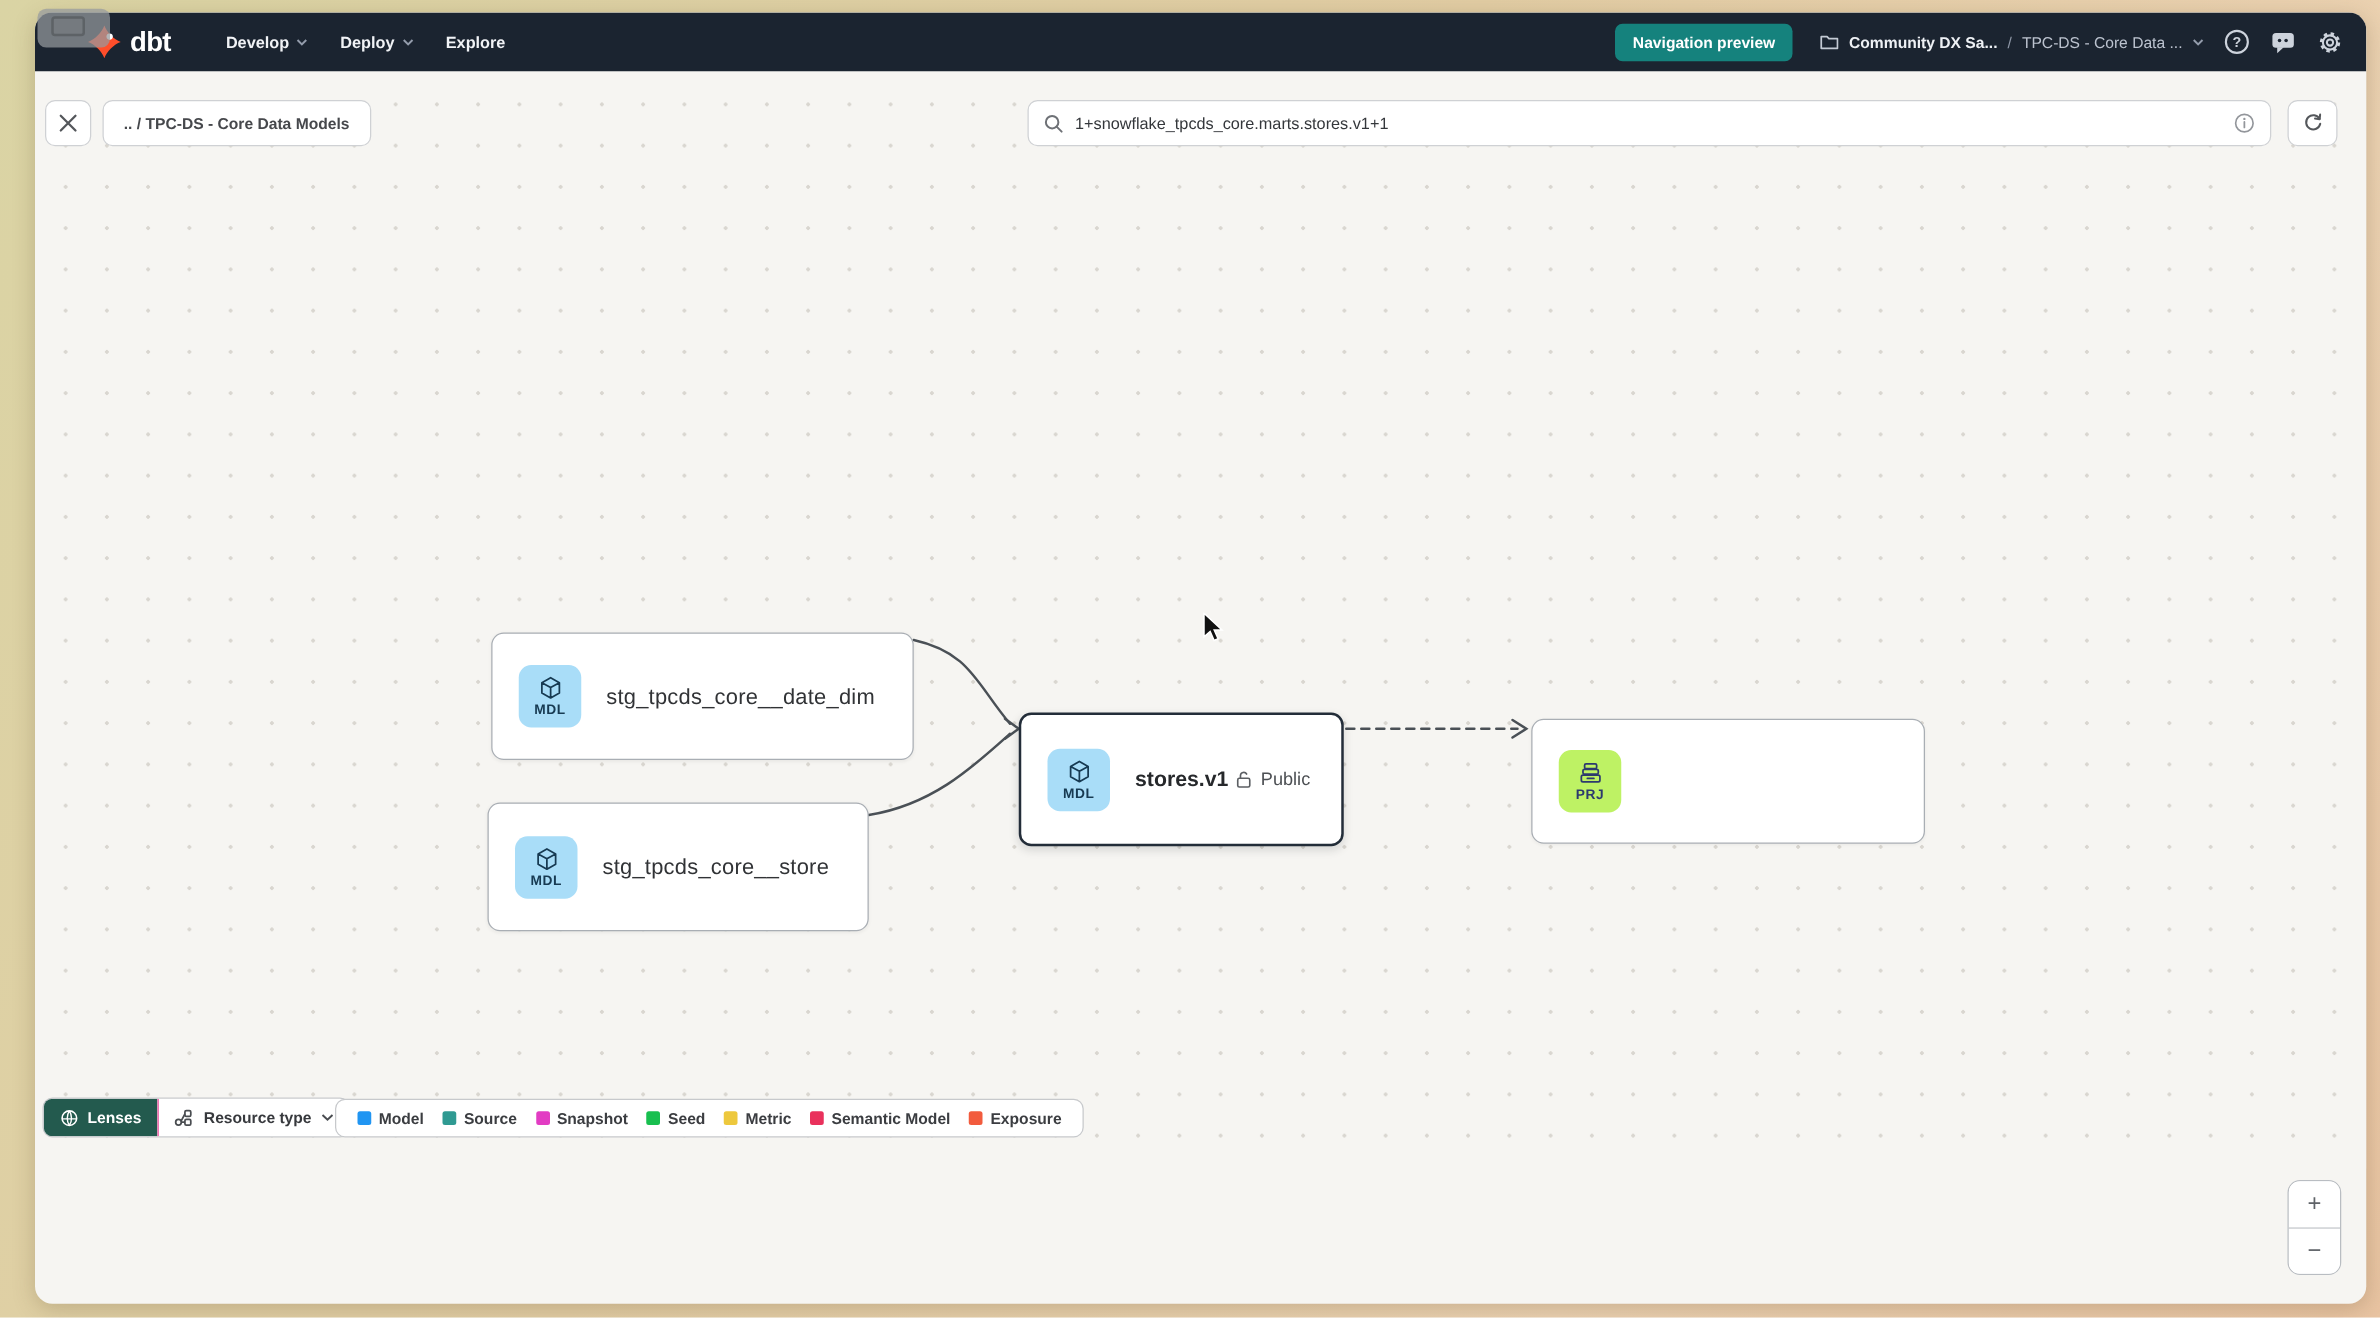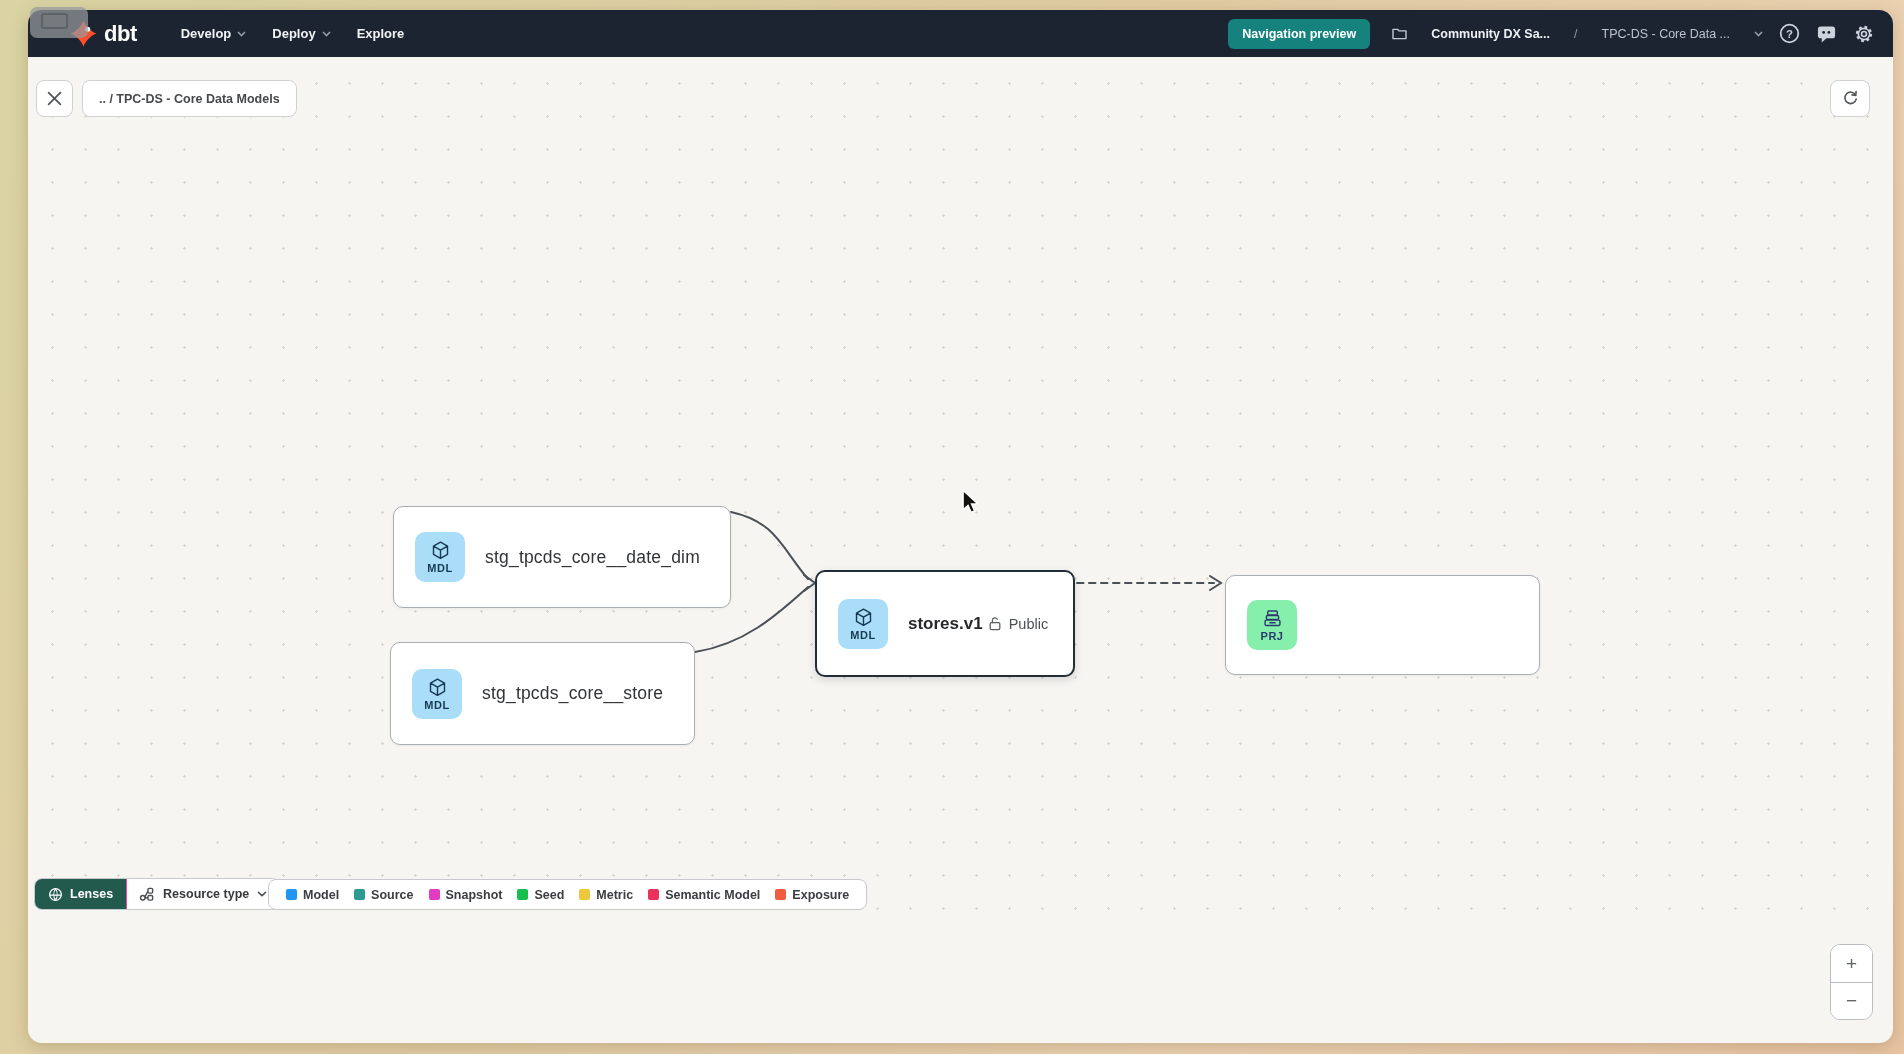--- a/index.html
+++ b/index.html
@@ -16,21 +16,21 @@
             display:flex; align-items:center; justify-content:space-between; padding:0 18px 0 42px; z-index:8; }
   .nav-left { display:flex; align-items:center; gap:26px; }
   .brand-wrap { display:flex; align-items:center; gap:7px; margin-right:18px; }
   .brand { color:#fff; font-size:22px; font-weight:bold; letter-spacing:-0.5px; }
   .nav-item { display:flex; align-items:center; gap:6px; color:#f1f3f6; font-size:13px; font-weight:bold;
               background:none; border:none; cursor:pointer; }
   .chev { stroke:#939cab; }
   .nav-right { display:flex; align-items:center; gap:16px; }
   .preview-btn { background:#15827d; color:#fff; border:none; border-radius:6px; padding:8px 14px;
                  font-size:12.5px; font-weight:bold; cursor:pointer; }
-  .crumbs { display:flex; align-items:center; gap:24px; margin-left:6px; }
+  .crumbs { display:flex; align-items:center; gap:8px; margin-left:6px; }
   .crumb-proj { color:#eef1f5; font-size:12.5px; font-weight:bold; }
   .crumb-sep { color:#8e97a6; font-size:12.5px; }
   .crumb-page { color:#bcc3cf; font-size:12.5px; }
   .nav-icon-btn { background:none; border:none; cursor:pointer; display:flex; align-items:center; }
 
   
   .canvas { position:absolute; left:0; top:47px; width:1865px; height:878px;
             background-color:#f6f5f2;
             background-image:radial-gradient(#d9d6d0 1.3px, transparent 1.4px);
             background-size:33px 33px; background-position:8px 10px; }
@@ -50,21 +50,21 @@
   .refresh-btn { left:1802px; top:23px; width:40px; height:37px; }
 
   
   .node { position:absolute; background:#fff; border:1.5px solid #a9aeb4; border-radius:10px;
           display:flex; align-items:center; padding-left:21px; gap:20px; z-index:3; cursor:pointer;
           box-shadow:0 1px 3px rgba(30,35,40,.06); }
   .node.selected { border:2.5px solid #232d39; box-shadow:0 3px 8px rgba(30,35,40,.15); }
   .badge { width:50px; height:50px; border-radius:10px; display:flex; flex-direction:column;
            align-items:center; justify-content:center; gap:1px; flex:none; }
   .badge.mdl { background:#a9ddf8; }
-  .badge.prj { background:#86efac; }
+  .badge.prj { background:#bef264; }
   .badge span { font-size:11px; font-weight:bold; letter-spacing:.5px; }
   .badge.mdl span { color:#173a52; }
   .badge.prj span { color:#2c3a6e; }
   .nlabel { font-size:17.5px; font-weight:500; color:#313336; letter-spacing:.2px; }
   .ncol { display:flex; flex-direction:row; gap:5px;text-align:center; }
   .ntitle { font-size:17px; font-weight:600; color:#26282b; }
   .naccess { display:flex; align-items:center; gap:7px; font-size:14.5px; color:#4c4f53; }
   .ncaption { font-size:13.5px; font-weight:600; color:#3a3d41; }
   .nname { font-size:18px; font-weight:500; color:#2b2d30; }
 
@@ -175,20 +175,32 @@
         <path d="M 1182 566 L 1193 573 L 1182 580"></path>
       </g>
     </svg>
 
     <button class="tool-btn close-btn">
       <svg width="15" height="15" viewBox="0 0 14 14">
         <path d="M1.5 1.5 L12.5 12.5 M12.5 1.5 L1.5 12.5" stroke="#54575b" stroke-width="1.7" stroke-linecap="round"></path>
       </svg>
     </button>
     <div class="chip">.. / TPC-DS - Core Data Models</div>
+    <div class="searchbar">
+      <svg width="16" height="16" viewBox="0 0 16 16">
+        <circle cx="6.7" cy="6.7" r="5" fill="none" stroke="#6e7176" stroke-width="1.6"></circle>
+        <line x1="10.5" y1="10.5" x2="14.3" y2="14.3" stroke="#6e7176" stroke-width="1.6" stroke-linecap="round"></line>
+      </svg>
+      <span class="search-text">1+snowflake_tpcds_core.marts.stores.v1+1</span>
+      <svg width="17" height="17" viewBox="0 0 18 18">
+        <circle cx="9" cy="9" r="7.4" fill="none" stroke="#93969b" stroke-width="1.4"></circle>
+        <line x1="9" y1="8" x2="9" y2="12.6" stroke="#93969b" stroke-width="1.5" stroke-linecap="round"></line>
+        <circle cx="9" cy="5.4" r="1" fill="#93969b"></circle>
+      </svg>
+    </div>
     <button class="tool-btn refresh-btn">
       <svg width="19" height="19" viewBox="0 0 20 20">
         <path d="M15.4 6.4 A6 6 0 1 0 16 10.6" fill="none" stroke="#54575b" stroke-width="1.7" stroke-linecap="round"></path>
         <path d="M15.9 2.8 L15.5 6.7 L11.6 6.2" fill="none" stroke="#54575b" stroke-width="1.7" stroke-linecap="round" stroke-linejoin="round"></path>
       </svg>
     </button>
 
     <div class="node" style="left:365px; top:449px; width:338px; height:102px;">
       <div class="badge mdl">
         <svg width="21" height="21" viewBox="0 0 24 24">

